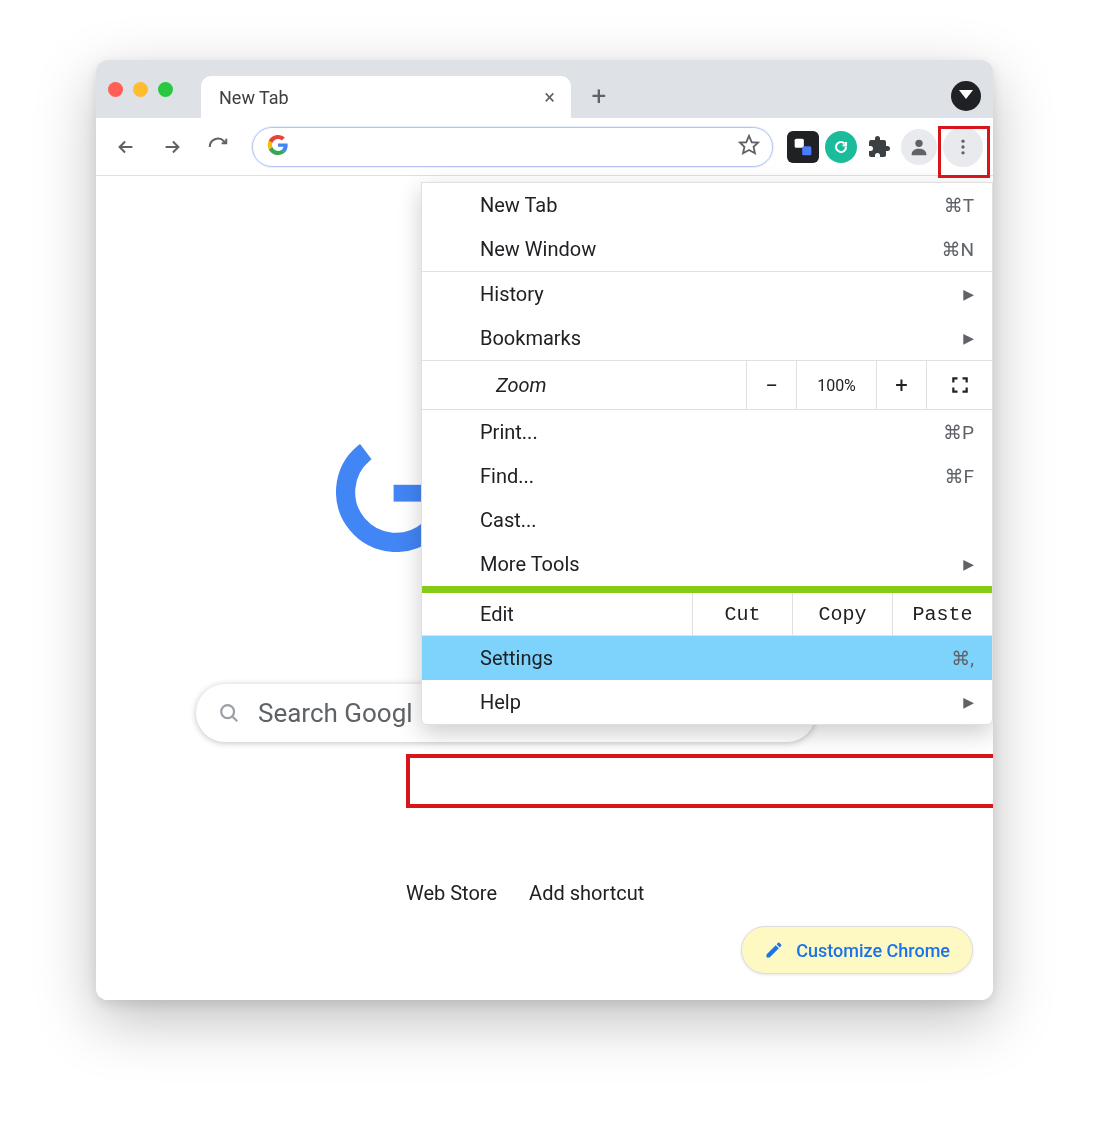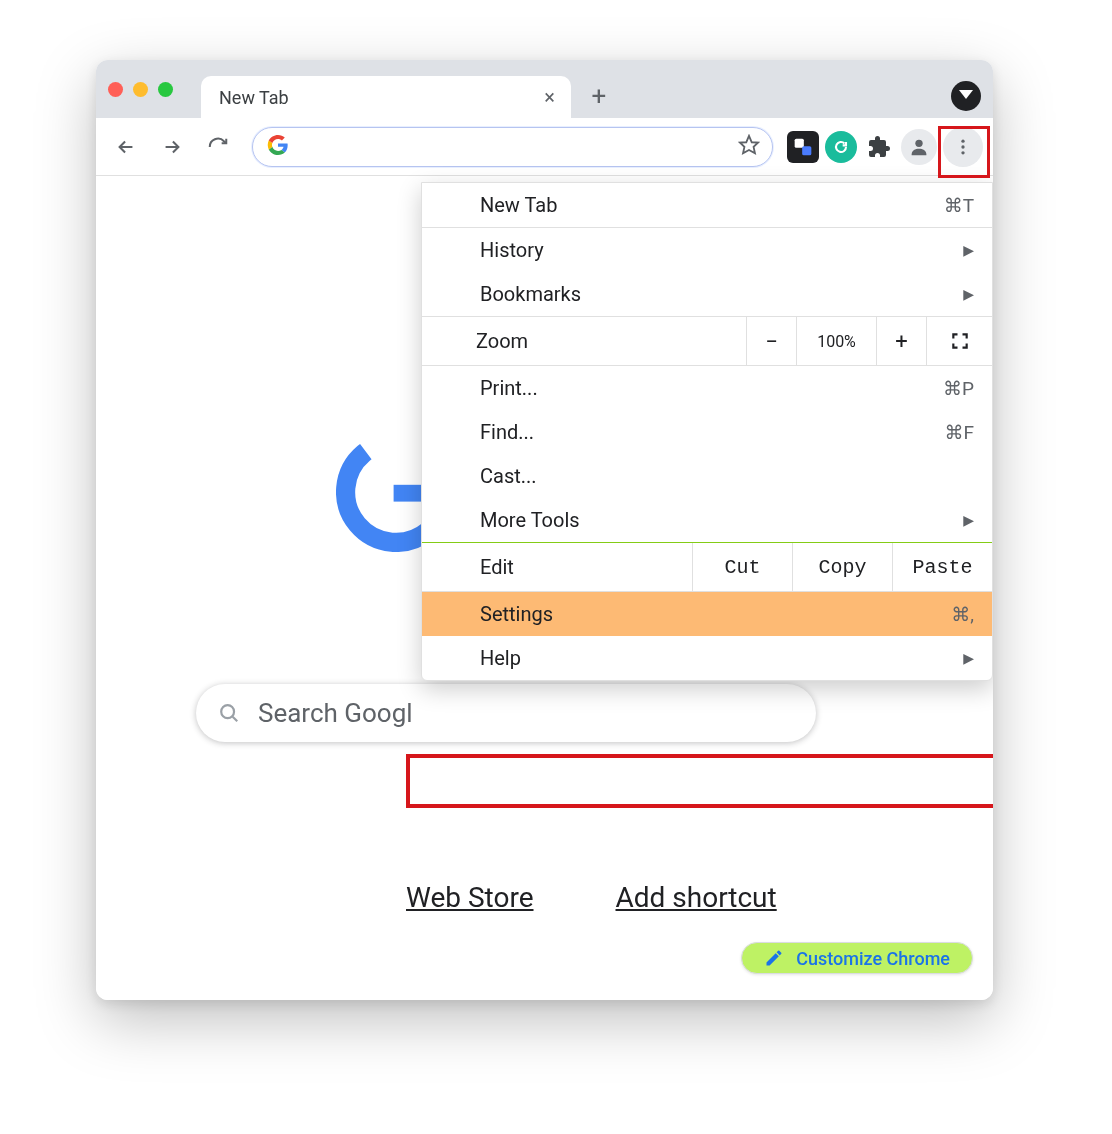--- a/index.html
+++ b/index.html
@@ -188,33 +188,32 @@
   .search-text {
     margin-left: 18px;
     font-size: 26px;
     color: #5f6368;
   }
   .shortcuts {
     position: absolute;
     top: 705px;
     left: 310px;
     display: flex;
-    gap: 82px;
-    font-size: 28px;
+    gap: 32px;
+    font-size: 20px;
     color: #202124;
-    text-decoration: underline;
   }
   .customize {
     position: absolute;
     bottom: 26px;
     right: 20px;
-    height: 32px;
+    height: 48px;
     padding: 0 22px;
     border-radius: 24px;
-    background: #bef264;
+    background: #fef9c3;
     border: 1px solid #dadce0;
     display: flex;
     align-items: center;
     gap: 12px;
     color: #1a73e8;
     font-size: 18px;
     font-weight: 500;
     box-shadow: 0 1px 3px rgba(0,0,0,0.1);
     cursor: pointer;
   }
@@ -253,59 +252,60 @@
     border-top: 1px solid #e0e0e0;
   }
   .zoom-row {
     display: flex;
     align-items: center;
     height: 50px;
     border-top: 1px solid #e0e0e0;
     border-bottom: 1px solid #e0e0e0;
   }
   .zoom-label {
-    padding-left: 54px;
+    padding-left: 74px;
     flex: 1;
+    font-style: italic;
   }
   .zoom-cell {
     border-left: 1px solid #e0e0e0;
     height: 100%;
     display: flex;
     align-items: center;
     justify-content: center;
     font-size: 22px;
   }
   .zoom-minus { width: 50px; cursor:pointer;}
   .zoom-val { width: 80px; font-size: 16px;}
   .zoom-plus { width: 50px; cursor:pointer;}
   .zoom-full { width: 66px; cursor:pointer;}
   .edit-row {
     display: flex;
     align-items: stretch;
     height: 50px;
-    border-top: 1px solid #84cc16;
+    border-top: 7px solid #84cc16;
     border-bottom: 1px solid #e0e0e0;
   }
   .edit-label {
     padding-left: 58px;
     display: flex;
     align-items: center;
     flex: 1;
   }
   .edit-cell {
     border-left: 1px solid #e0e0e0;
     display: flex;
     align-items: center;
     justify-content: center;
     width: 100px;
     cursor:pointer;
     font-family:Liberation Mono, monospace;
   }
   .settings-row {
-    background: #fdba74;
+    background: #7dd3fc;
     position: relative;
   }
   .settings-outline {
     position: absolute;
     border: 4px solid #d6161b;
     top: 571px;
     left: -16px;
     right: -8px;
     height: 54px;
     z-index: 50;
@@ -424,20 +424,24 @@
         </svg>
       <span>Customize Chrome</span>
     </div>
   </div>
 
   <div class="menu">
     <div class="menu-row">
       <span>New Tab</span>
       <span class="shortcut">⌘T</span>
     </div>
+    <div class="menu-row">
+      <span>New Window</span>
+      <span class="shortcut">⌘N</span>
+    </div>
     <div class="menu-sep"></div>
     <div class="menu-row">
       <span>History</span>
       <span class="submenu-arrow">▶</span>
     </div>
     <div class="menu-row">
       <span>Bookmarks</span>
       <span class="submenu-arrow">▶</span>
     </div>
     <div class="zoom-row">

